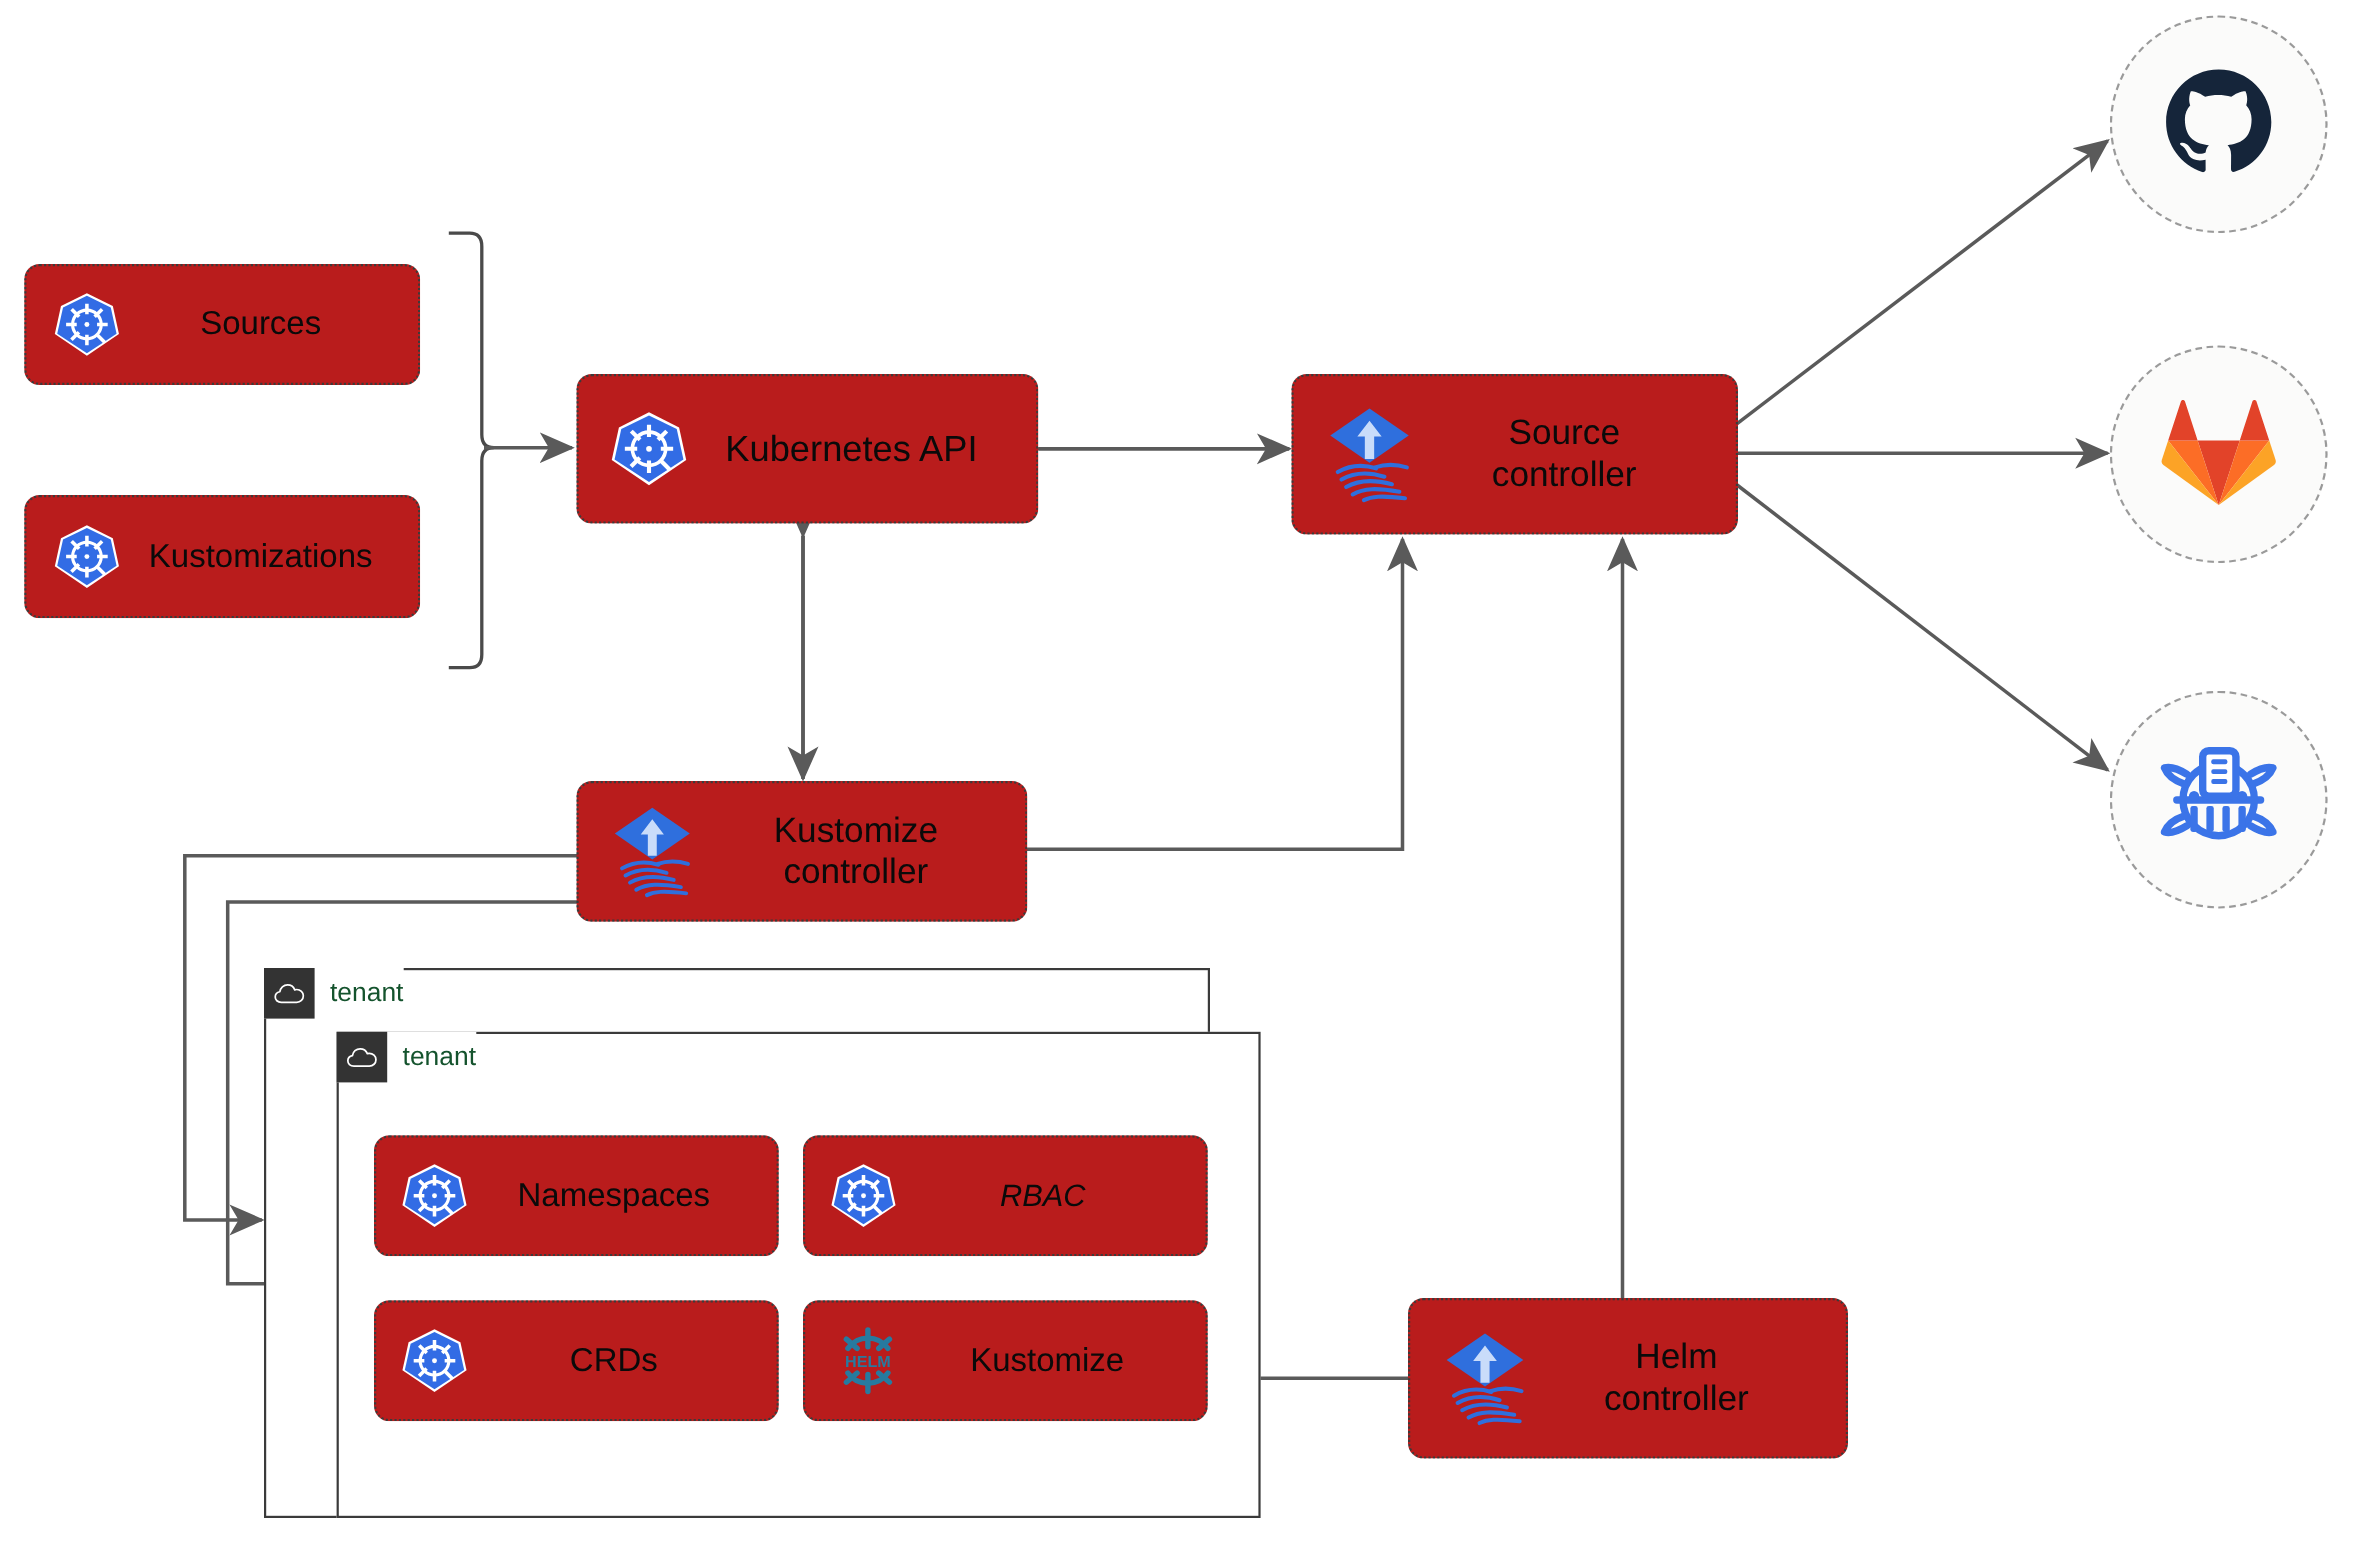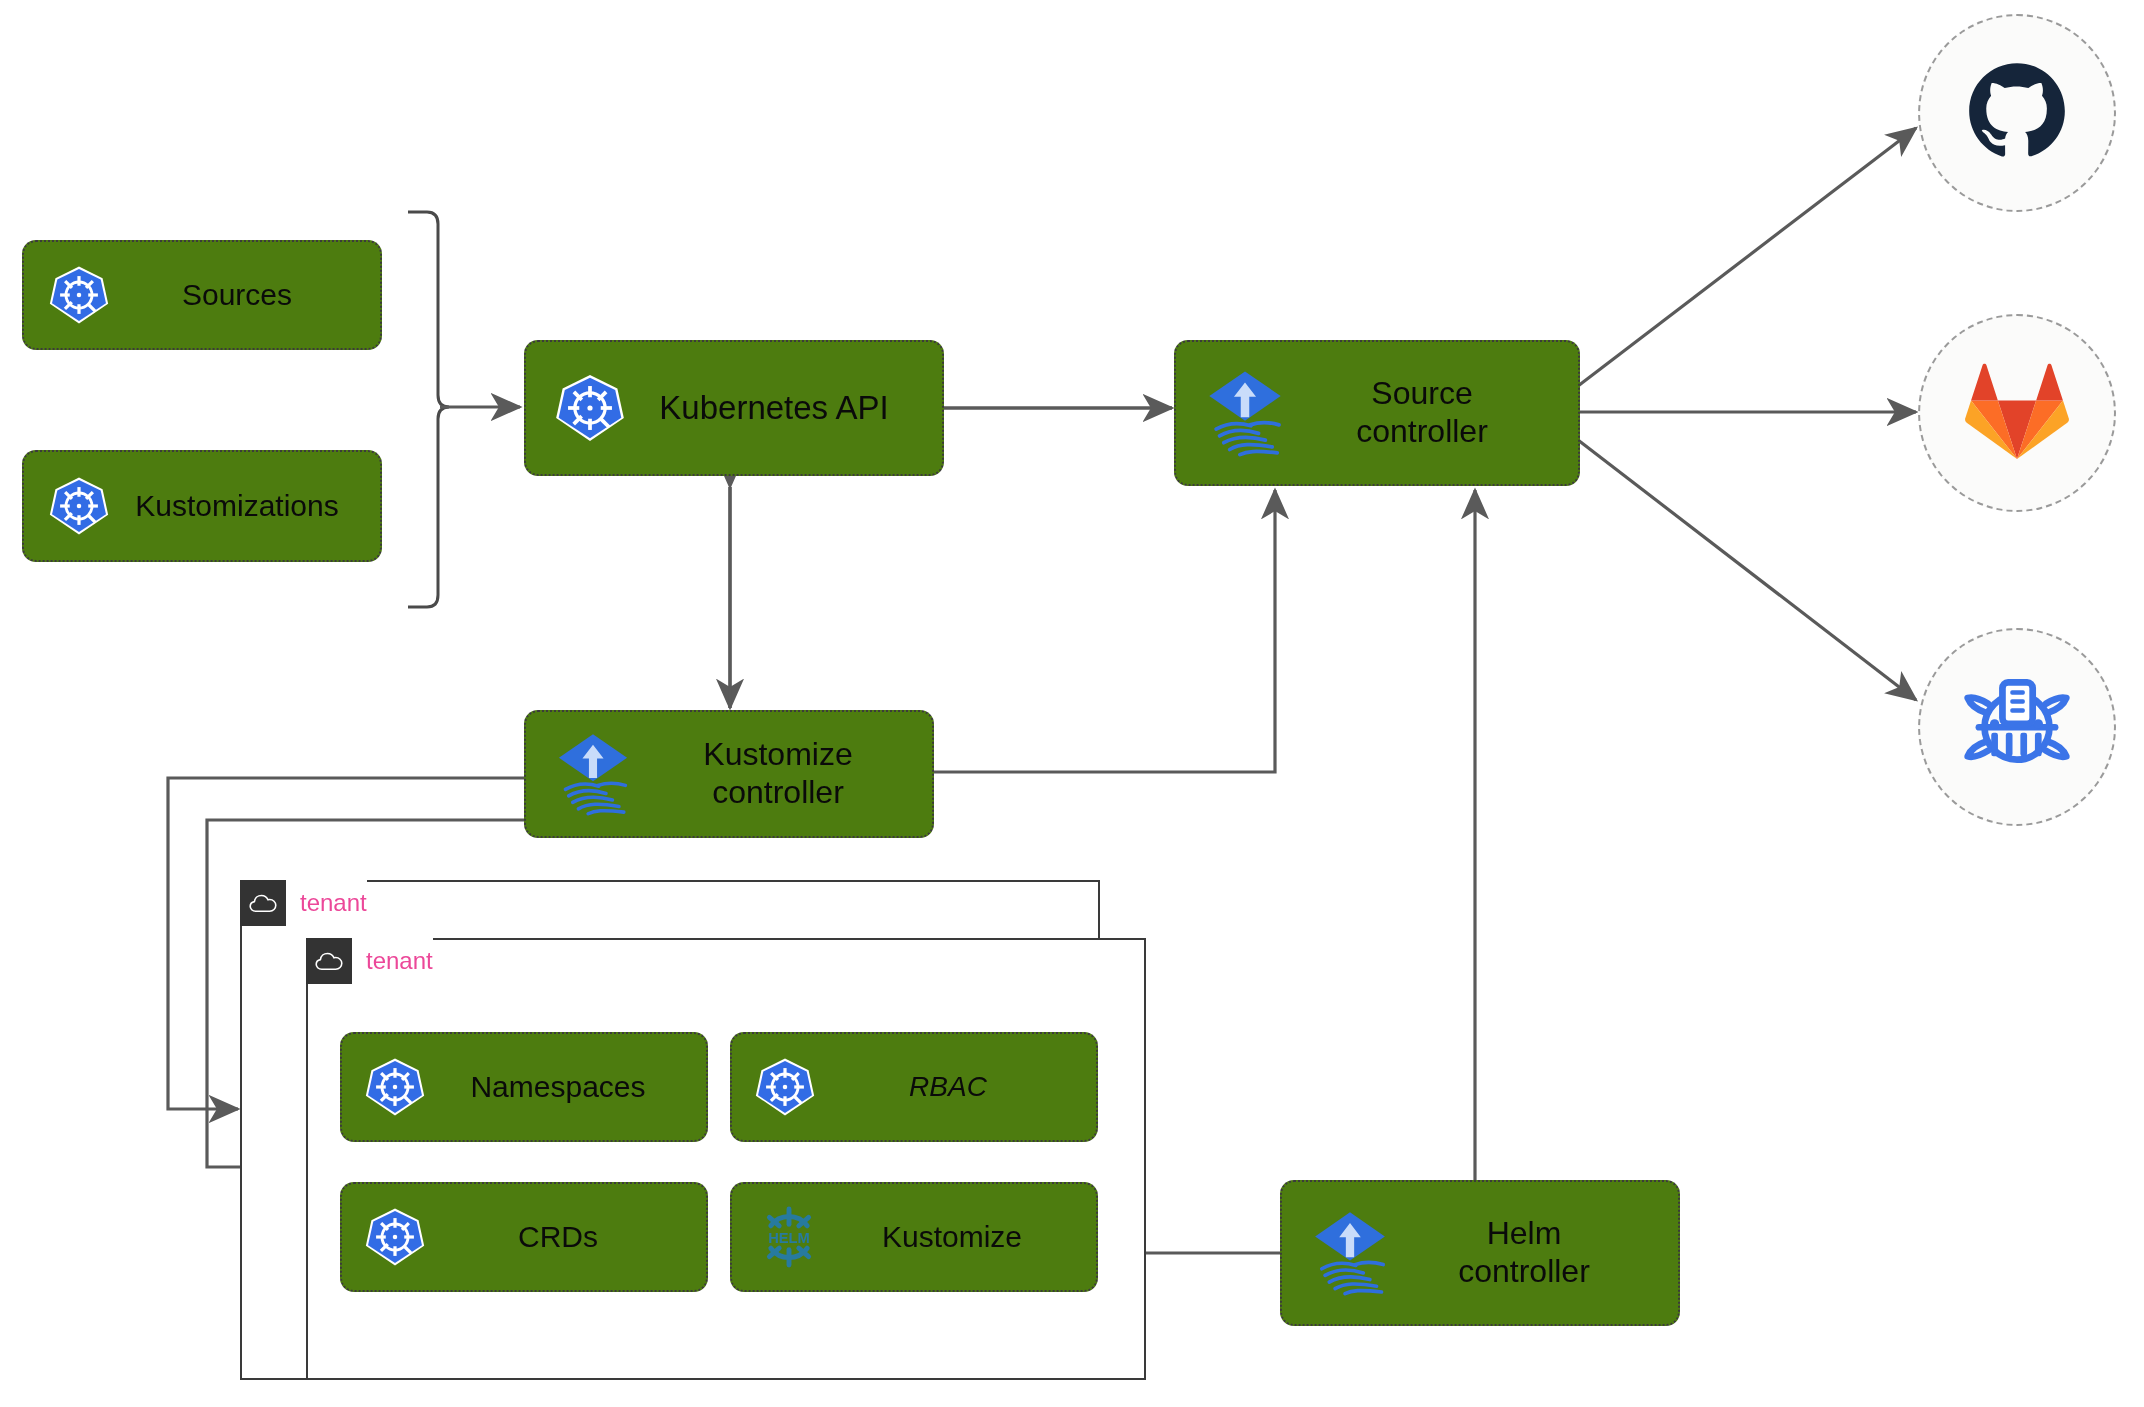--- a/index.html
+++ b/index.html
@@ -24,21 +24,21 @@
     top: 0;
     width: 2144px;
     height: 1407px;
     pointer-events: none;
   }
   svg.layer.edges { z-index: 2; }
 
   
   .card {
     position: absolute;
-    background: #4d7c0f;
+    background: #b91c1c;
     border: 2px dotted #3b3b3b;
     border-radius: 14px;
     box-sizing: border-box;
     display: flex;
     align-items: center;
     z-index: 5;
   }
   .card .ico {
     flex: 0 0 auto;
     display: flex;
@@ -75,21 +75,21 @@
     height: 46px;
     background: #333333;
     display: flex;
     align-items: center;
     justify-content: center;
     flex: 0 0 auto;
   }
   .frame-title .ttext {
     padding-left: 14px;
     font-size: 24px;
-    color: #ec4899;
+    color: #14532d;
     white-space: nowrap;
   }
 
   
   .circ {
     position: absolute;
     border: 2px dashed #9a9a9a;
     border-radius: 50%;
     background: #fbfbfa;
     box-sizing: border-box;

